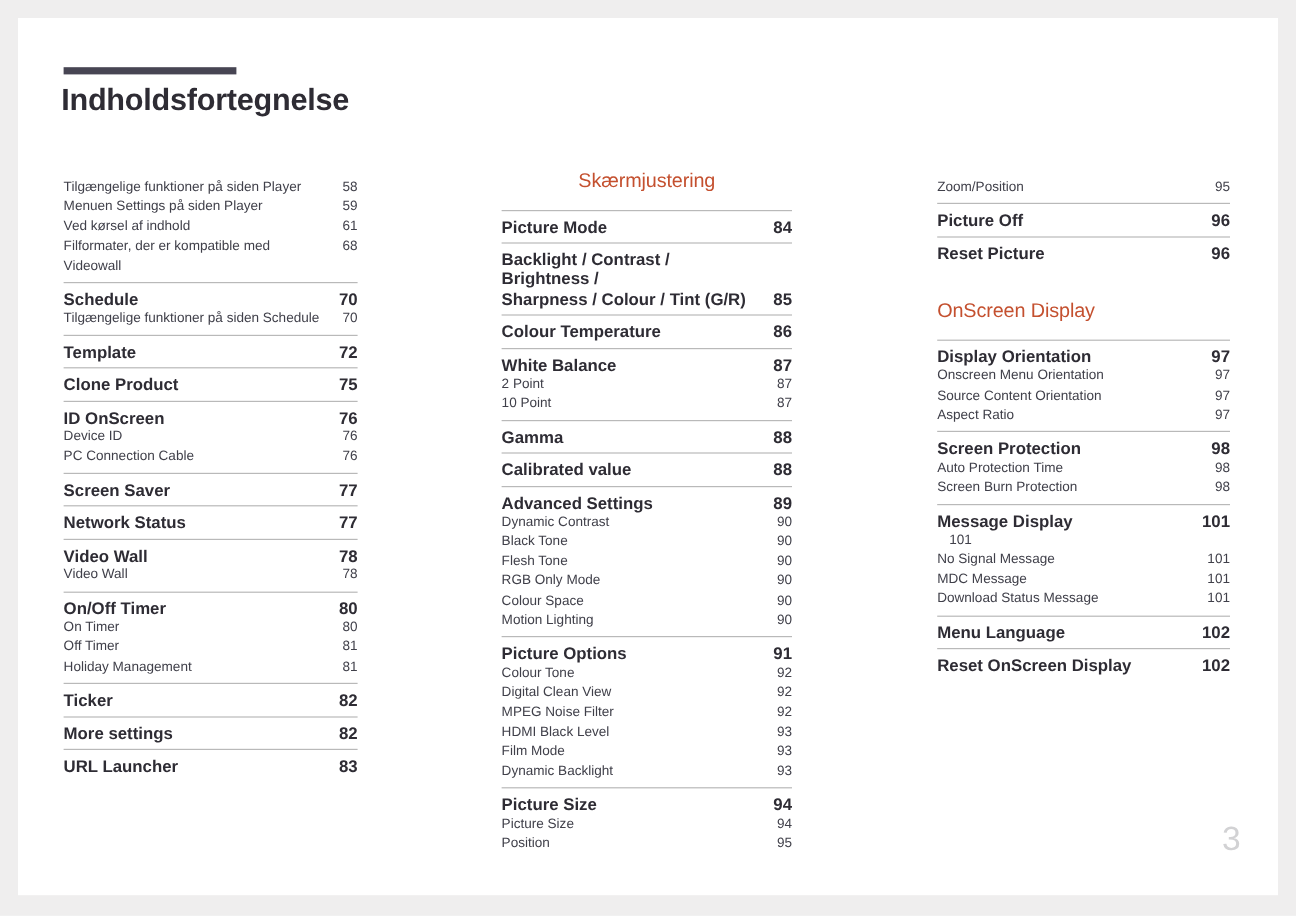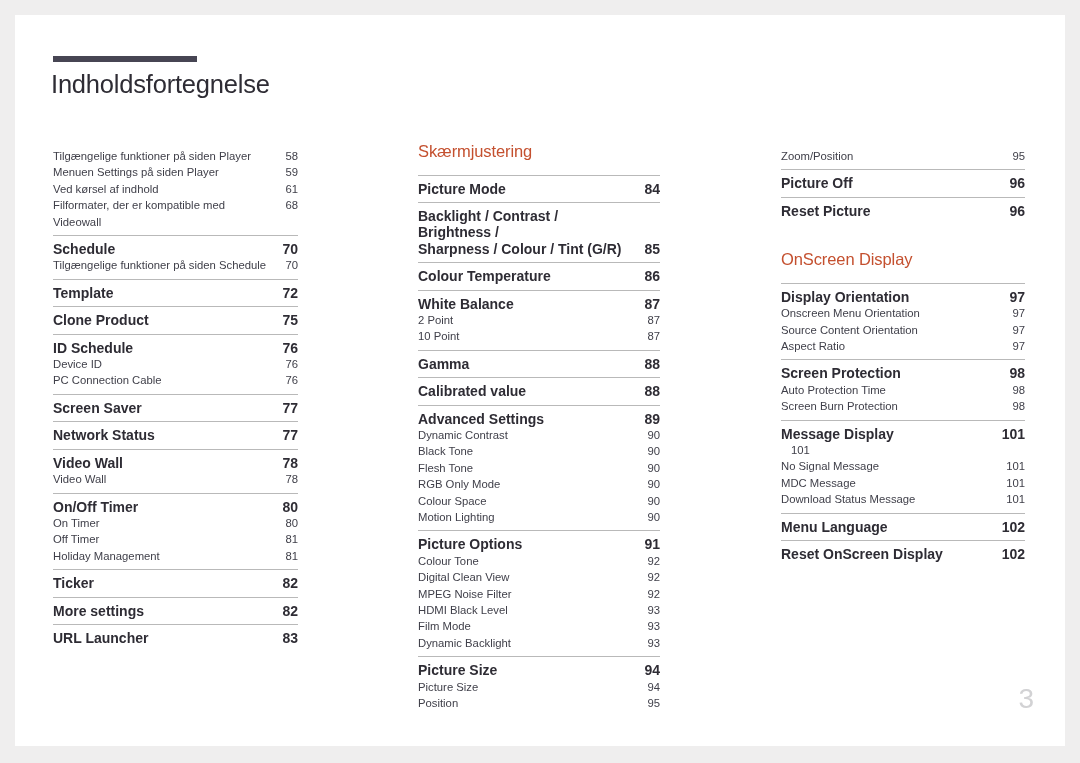--- a/index.html
+++ b/index.html
@@ -32,21 +32,21 @@
     top: 56px;
     width: 144px;
     height: 6px;
     background: #474553;
   }
   .page-title {
     position: absolute;
     left: 51px;
     top: 70px;
     font-size: 25.5px;
-    font-weight: normal;
+    font-weight: bold;
     color: #2e2c34;
     letter-spacing: -0.2px;
     white-space: nowrap;
   }
 
   
   .columns {
     position: absolute;
     left: 0;
     top: 0;
@@ -185,21 +185,21 @@
         <div class="group-pad">
           <div class="row lvl1">
             <span class="label">Clone Product</span>
             <span class="pg">75</span>
           </div>
         </div>
       </div>
       <div class="group">
         <div class="group-pad">
           <div class="row lvl1">
-            <span class="label">ID Schedule</span>
+            <span class="label">ID OnScreen</span>
             <span class="pg">76</span>
           </div>
           <div class="row lvl2">
             <span class="label">Device ID</span>
             <span class="pg">76</span>
           </div>
           <div class="row lvl2">
             <span class="label">PC Connection Cable</span>
             <span class="pg">76</span>
           </div>
@@ -272,21 +272,21 @@
       <div class="group">
         <div class="group-pad">
           <div class="row lvl1">
             <span class="label">URL Launcher</span>
             <span class="pg">83</span>
           </div>
         </div>
       </div>
     </div>
   <div class="col col-2" id="col-1">
-      <div class="sec-heading" style="margin-bottom: 15px;">Skærmjustering</div>
+      <div class="sec-heading" style="margin-bottom: 15px; text-align: center;">Skærmjustering</div>
       <div class="group">
         <div class="group-pad">
           <div class="row lvl1">
             <span class="label">Picture Mode</span>
             <span class="pg">84</span>
           </div>
         </div>
       </div>
       <div class="group">
         <div class="group-pad">

